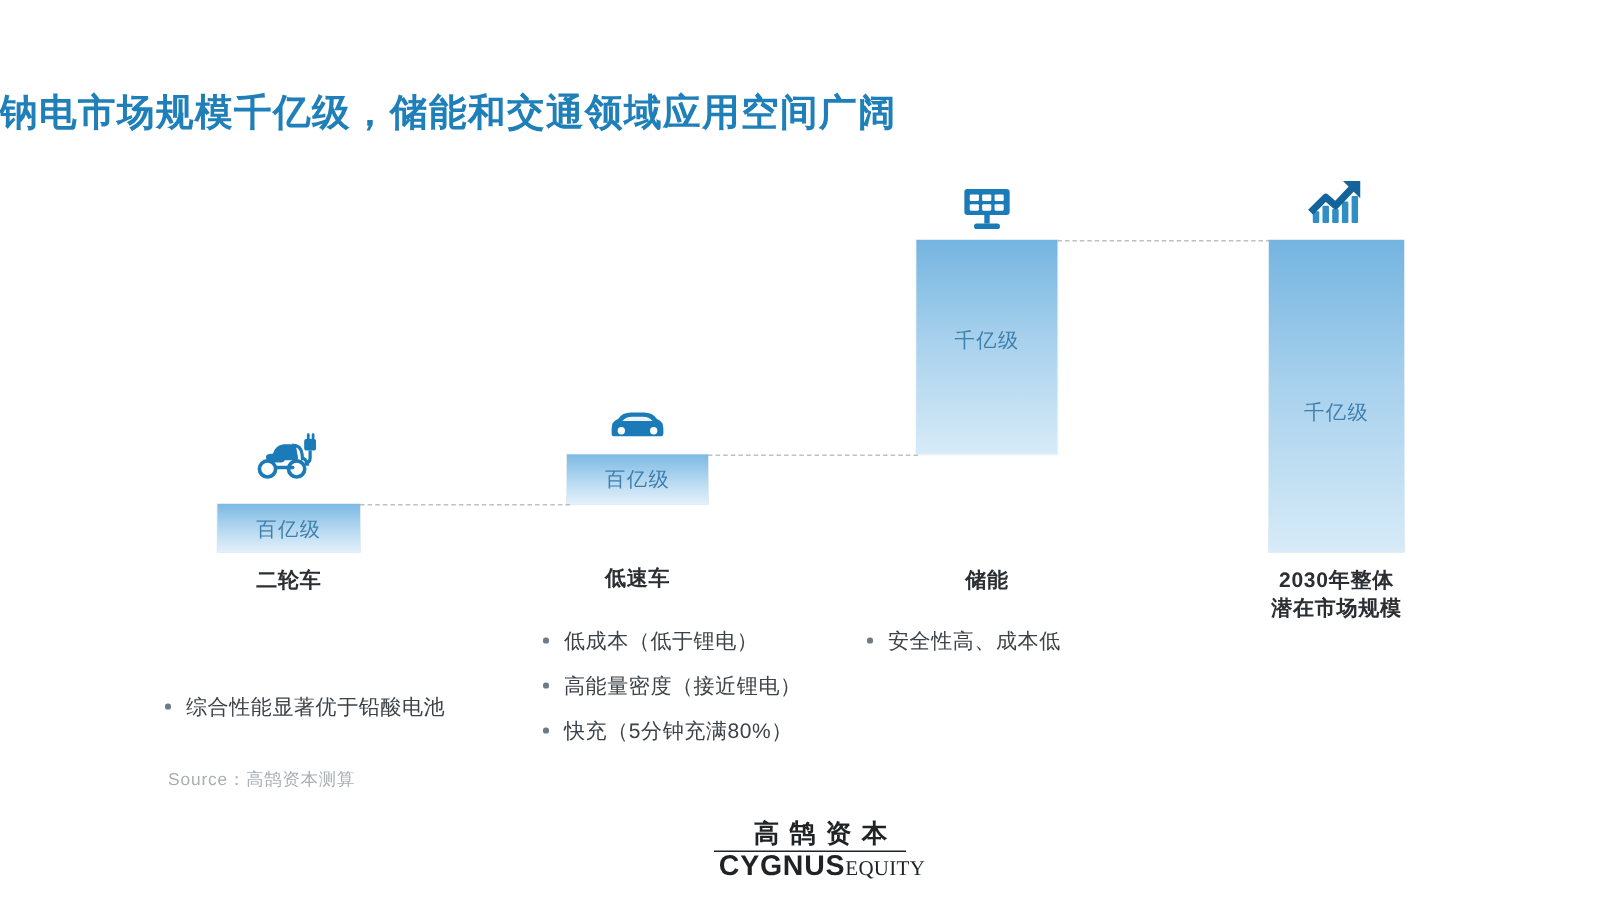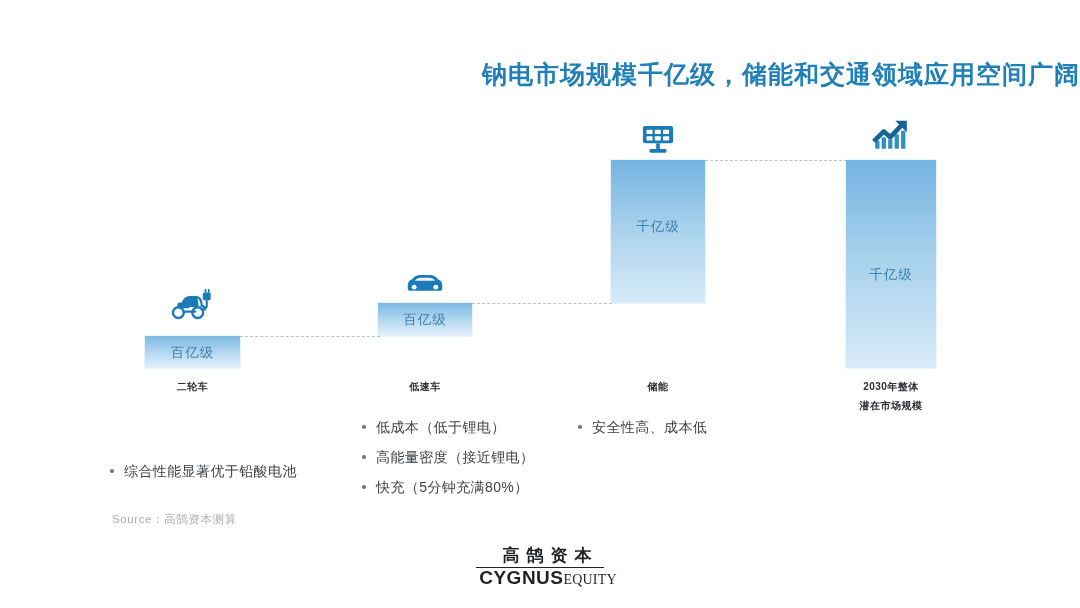--- a/index.html
+++ b/index.html
@@ -20,21 +20,21 @@
     inset: 0;
     background: #ffffff;
   }
 
   
   .title {
     position: absolute;
     top: 58px;
     left: 0;
     width: 1080px;
-    text-align: right;
+    text-align: left;
     font-size: 25px;
     font-weight: 700;
     color: #1f7fb8;
     letter-spacing: 1px;
     white-space: nowrap;
   }
 
   
   .chart {
     position: absolute;
@@ -72,21 +72,21 @@
     width: 46px;
     height: 42px;
   }
   .icon svg { display: block; width: 100%; height: 100%; }
 
   .cat-label {
     position: absolute;
     width: 100%;
     left: 0;
     text-align: center;
-    font-size: 10px;
+    font-size: 14px;
     font-weight: 700;
     color: #2b2f33;
     letter-spacing: 0.5px;
     line-height: 19px;
   }
 
   .dash {
     position: absolute;
     height: 0;
     border-top: 1.5px dashed #b9c2c8;

